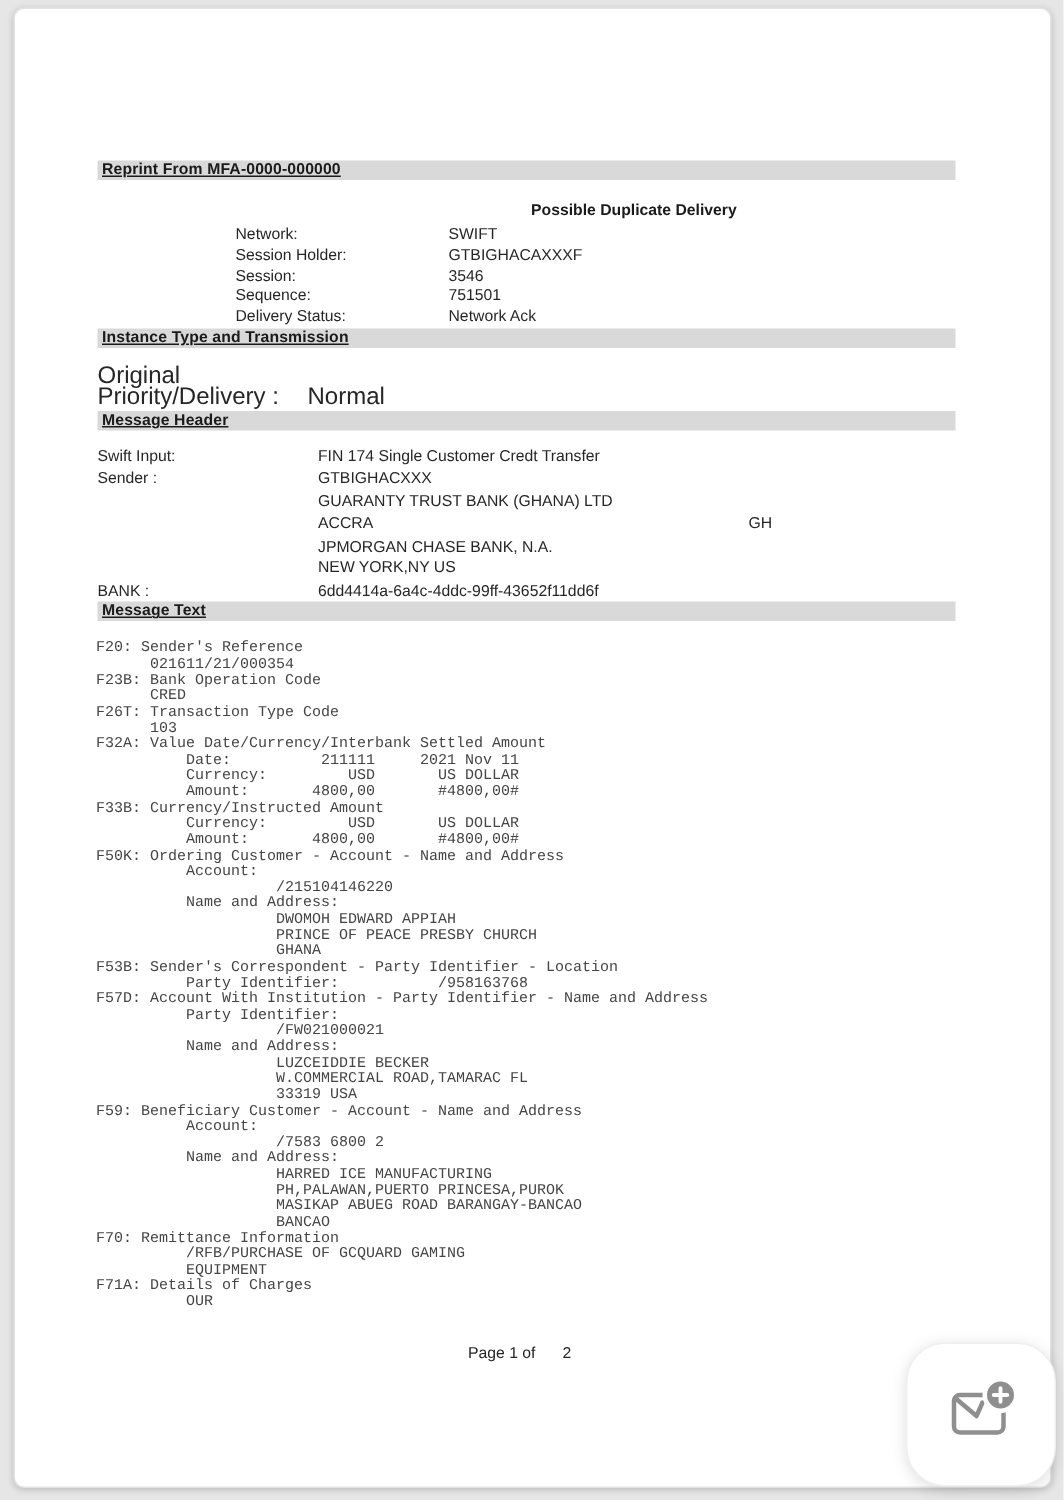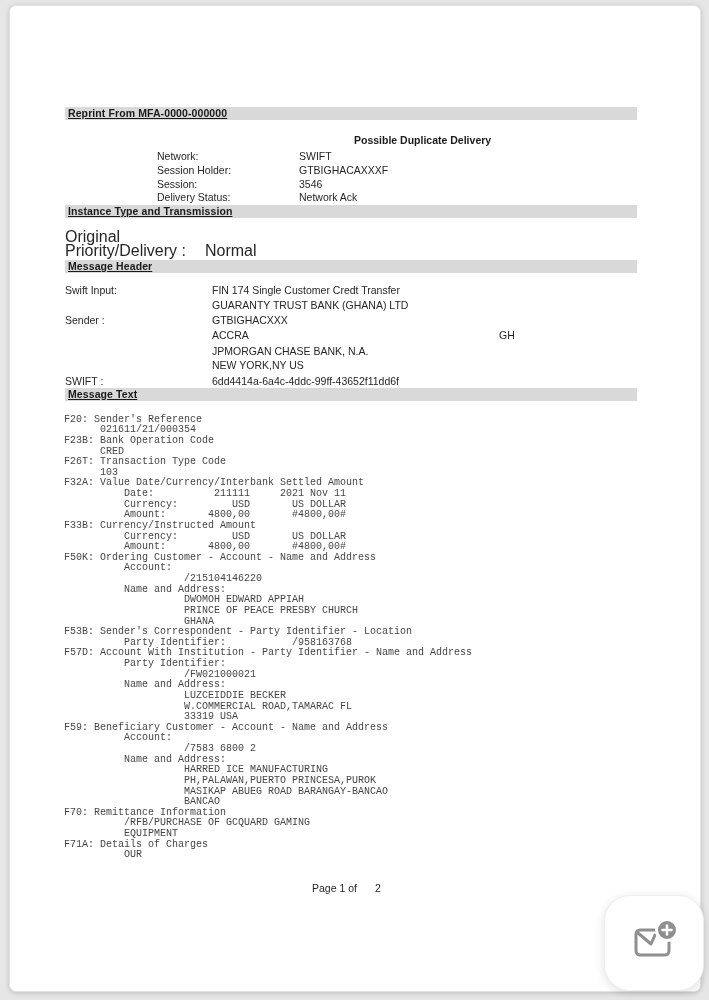--- a/index.html
+++ b/index.html
@@ -73,57 +73,60 @@
   <div class="info-row">
     <span class="lbl">Network:</span><span>SWIFT</span>
   </div>
   <div class="info-row">
     <span class="lbl">Session Holder:</span><span>GTBIGHACAXXXF</span>
   </div>
   <div class="info-row">
     <span class="lbl">Session:</span><span>3546</span>
   </div>
   <div class="info-row">
+    <span class="lbl">Sequence:</span><span>751501</span>
+  </div>
+  <div class="info-row">
     <span class="lbl">Delivery Status:</span><span>Network Ack</span>
   </div>
 
   <div class="section-bar">Instance Type and Transmission</div>
 
   <div class="gap12"></div>
   <div class="plain-row">Original</div>
   <div class="plain-row">
     <span class="lbl">Priority/Delivery :</span><span>Normal</span>
   </div>
   <div class="gap2"></div>
 
   <div class="section-bar">Message Header</div>
 
   <div class="gap10"></div>
 
   <div class="mh-row">
     <span class="lbl">Swift Input:</span><span>FIN 174 Single Customer Credt Transfer</span>
   </div>
   <div class="mh-row">
-    <span class="lbl"></span><span>GUARANTY TRUST BANK (GHANA) LTD</span>
+    <span class="lbl">Sender :</span><span>GTBIGHACXXX</span>
   </div>
   <div class="mh-row">
-    <span class="lbl">Sender :</span><span>GTBIGHACXXX</span>
+    <span class="lbl"></span><span>GUARANTY TRUST BANK (GHANA) LTD</span>
   </div>
   <div class="mh-row">
     <span class="lbl"></span><span>ACCRA</span>
     <span class="right-val">GH</span>
   </div>
   <div class="mh-row pre-gap short">
     <span class="lbl"></span><span>JPMORGAN CHASE BANK, N.A.</span>
   </div>
   <div class="mh-row">
     <span class="lbl"></span><span>NEW YORK,NY US</span>
   </div>
   <div class="mh-row pre-gap last">
-    <span class="lbl">SWIFT :</span><span>6dd4414a-6a4c-4ddc-99ff-43652f11dd6f</span>
+    <span class="lbl">BANK :</span><span>6dd4414a-6a4c-4ddc-99ff-43652f11dd6f</span>
   </div>
 
   <div class="section-bar">Message Text</div>
 
   <pre class="message-text">F20: Sender's Reference
       021611/21/000354
 F23B: Bank Operation Code
       CRED
 F26T: Transaction Type Code
       103

